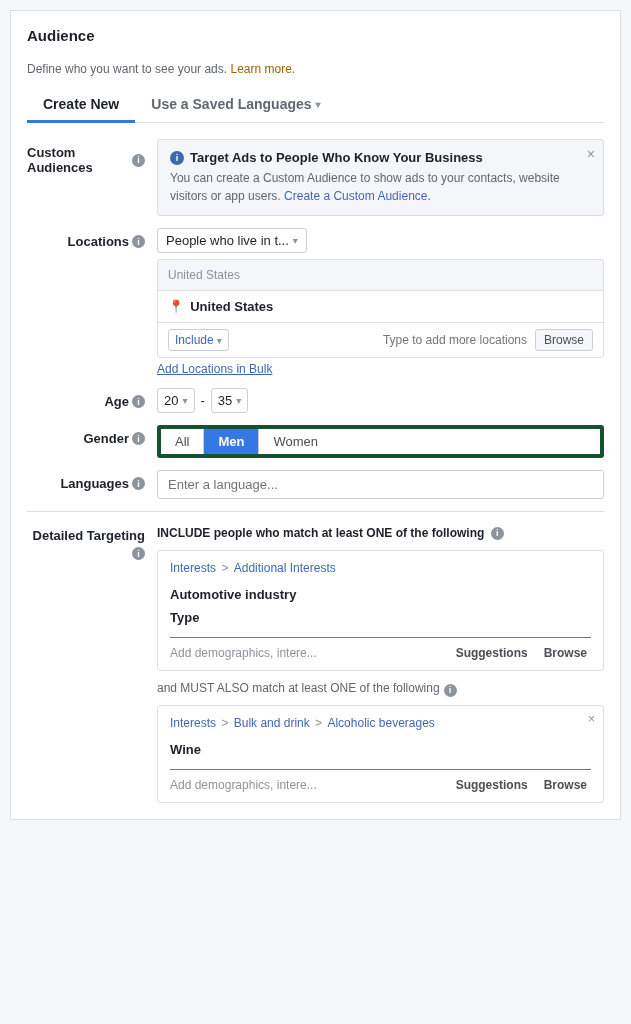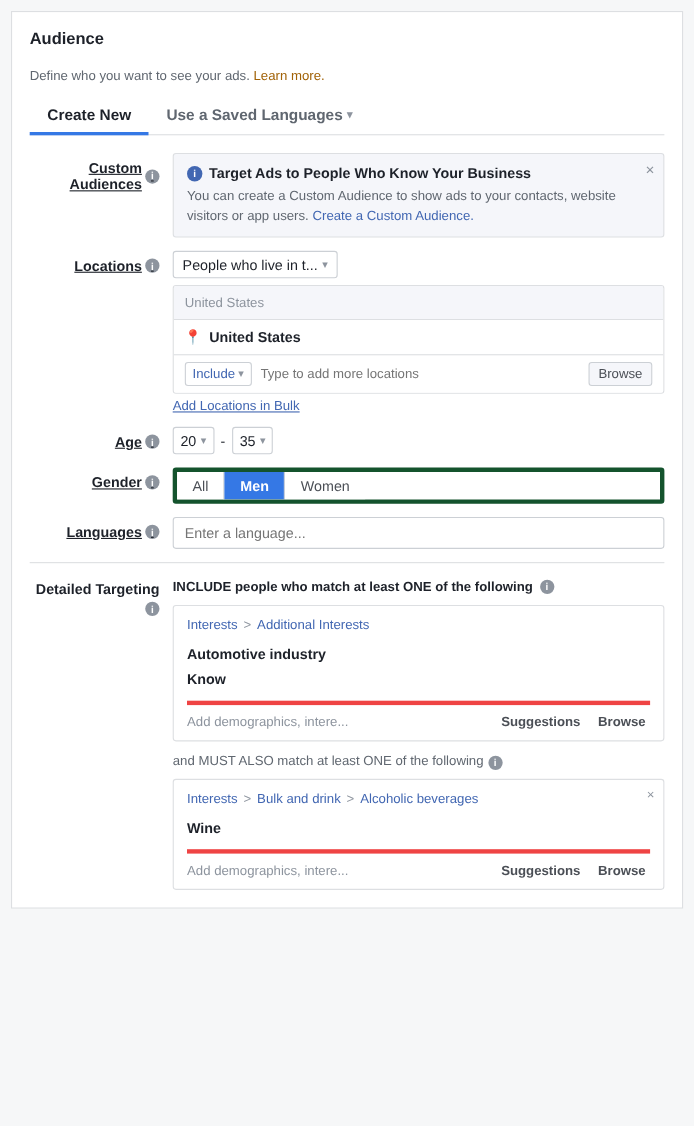--- a/index.html
+++ b/index.html
@@ -56,27 +56,26 @@
       gap: 4px;
     }
     .form-row {
       display: flex;
       margin-bottom: 12px;
       align-items: flex-start;
     }
     .form-label {
       width: 130px;
       min-width: 130px;
-      text-align: right;
+      text-align: left;
       padding-right: 12px;
       padding-top: 6px;
       font-size: 13px;
       font-weight: 600;
       color: #1d2129;
-      text-decoration: underline;
     }
     .form-label-info {
       display: flex;
       align-items: center;
       justify-content: flex-end;
       gap: 3px;
     }
     .info-icon {
       width: 13px;
       height: 13px;
@@ -200,20 +199,21 @@
       gap: 3px;
       color: #4267b2;
     }
     .location-type-input {
       flex: 1;
       border: none;
       outline: none;
       font-size: 12px;
       color: #14532d;
       background: transparent;
+      text-align: right;
     }
     .browse-btn {
       border: 1px solid #ccd0d5;
       background: #f5f6fa;
       border-radius: 3px;
       padding: 3px 8px;
       font-size: 12px;
       cursor: pointer;
       color: #4b4f56;
       font-weight: 500;
@@ -326,21 +326,21 @@
     }
     .dt-item {
       font-size: 13px;
       font-weight: bold;
       color: #1d2129;
       padding: 4px 0;
     }
     .dt-add-row {
       display: flex;
       align-items: center;
-      border-top: 4px solid #ef4444;
+      border-top: 1px solid #ef4444;
       margin-top: 8px;
       padding-top: 8px;
       gap: 8px;
     }
     .dt-add-placeholder {
       flex: 1;
       font-size: 12px;
       color: #8d949e;
     }
     .dt-action-btn {
@@ -520,21 +520,21 @@
         <span class="info-icon" style="display:inline-flex;vertical-align:middle;margin-left:3px;">i</span>
       </div>
 
       <div class="dt-box">
         <div class="dt-breadcrumb">
           <a href="#">Interests</a>
           <span class="dt-breadcrumb-sep"> &gt; </span>
           <a href="#">Additional Interests</a>
         </div>
         <div class="dt-item">Automotive industry</div>
-        <div class="dt-item">Know</div>
+        <div class="dt-item">Type</div>
         <div class="dt-add-row">
           <span class="dt-add-placeholder">Add demographics, intere...</span>
           <button class="dt-action-btn">Suggestions</button>
           <button class="dt-action-btn">Browse</button>
         </div>
       </div>
 
       <div class="dt-must-also">
         <span>and MUST ALSO match at least ONE of the following</span>
         <span class="info-icon" style="display:inline-flex;flex-shrink:0;">i</span>

